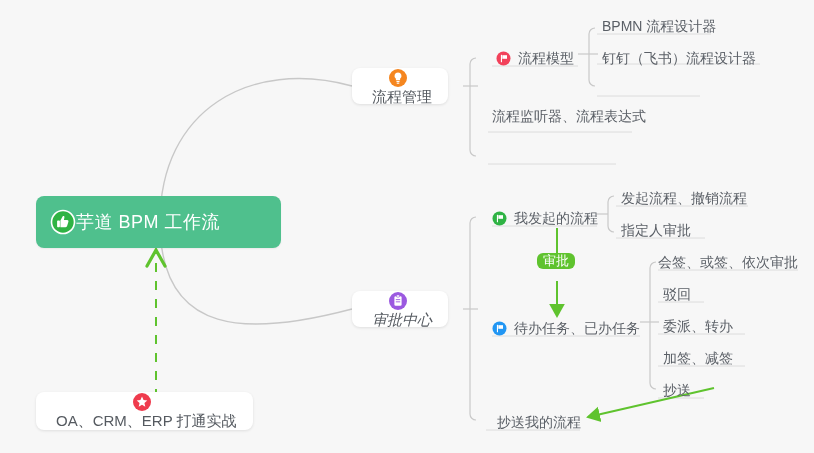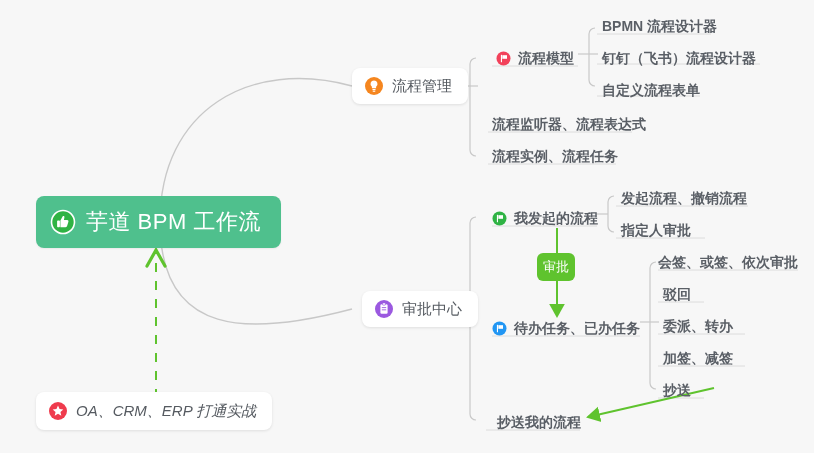--- a/index.html
+++ b/index.html
@@ -26,52 +26,51 @@
     left: 36px; top: 196px;
     width: 245px; height: 52px;
     background: #4fc08d;
     border-radius: 8px;
     display: flex; align-items: center;
     padding-left: 14px;
     box-shadow: 0 1px 2px rgba(0,0,0,0.06);
   }
   .root-label {
     color: #ffffff;
-    font-size: 22px;
+    font-size: 18px;
     letter-spacing: 0.5px;
-    margin-left: 10px;
     white-space: nowrap;
     text-align: center;
   }
 
   
   .card-node {
     position: absolute;
     background: #ffffff;
     border-radius: 8px;
     display: flex; align-items: center;
     padding: 0 16px 0 12px;
     height: 36px;
     box-shadow: 0 1px 3px rgba(0,0,0,0.10);
+    flex-direction: column;
   }
   .card-label {
     font-size: 15px;
     color: #555a60;
     margin-left: 8px;
     white-space: nowrap;
   }
 
   
   .leaf {
     position: absolute;
     display: flex; align-items: flex-end;
     height: 30px;
     padding: 0 6px 3px 4px;
     white-space: nowrap;
-    font-weight: bold;
   }
   .leaf-text {
     font-size: 14px;
     color: #5a5f66;
     line-height: 18px;
   }
   .leaf .ic { margin-right: 7px; margin-bottom: 1px; }
 
   
   .ic {
@@ -81,21 +80,21 @@
   }
 
   
   .tag-node {
     position: absolute;
     background: #5fc32e;
     border-radius: 6px;
     color: #ffffff;
     font-size: 13px;
     display: flex; align-items: center; justify-content: center;
-    width: 38px; height: 28px;
+    width: 38px; height: 16px;
     left: 537px; top: 253px;
     z-index: 4;
   }
 </style>
 </head>
 <body>
 
 <div id="canvas">
 
   <svg class="layer" viewBox="0 0 814 453">
@@ -165,21 +164,21 @@
         <circle cx="13" cy="13" r="11.5" fill="none" stroke="#ffffff" stroke-width="1.6"></circle>
         <path d="M10.4 11.6 L12.6 7.4 C13.5 6.6 14.6 7.2 14.4 8.4 L13.9 11.1 L17.2 11.1
                  C18.1 11.1 18.7 11.9 18.4 12.7 L17.1 17.1 C16.9 17.8 16.3 18.2 15.6 18.2
                  L10.4 18.2 Z" fill="#ffffff"></path>
         <rect x="7.1" y="11.5" width="2.8" height="6.8" rx="0.8" fill="#ffffff"></rect>
       </svg>
     </span>
     <span class="root-label">芋道 BPM 工作流</span>
   </div>
 
-  <div class="card-node" style="left:36px; top:392px; height:38px;font-style:italic;">
+  <div class="card-node" style="left:36px; top:392px; height:38px;">
     <span class="ic">
       <svg width="20" height="20" viewBox="0 0 20 20">
         <circle cx="10" cy="10" r="9" fill="#ef3b4d"></circle>
         <path d="M10 4.6 L11.55 8.1 L15.3 8.45 L12.45 10.95 L13.3 14.7 L10 12.7
                  L6.7 14.7 L7.55 10.95 L4.7 8.45 L8.45 8.1 Z" fill="#ffffff"></path>
       </svg>
     </span>
     <span class="card-label">OA、CRM、ERP 打通实战</span>
   </div>
 
@@ -206,32 +205,26 @@
     </span>
     <span class="leaf-text">流程模型</span>
   </div>
 
   <div class="leaf" style="left:598px; top:8px;">
     <span class="leaf-text">BPMN 流程设计器</span>
   </div>
   <div class="leaf" style="left:598px; top:40px;">
     <span class="leaf-text">钉钉（飞书）流程设计器</span>
   </div>
-  <div class="leaf" style="left:598px; top:72px;">
-    <span class="leaf-text">自定义流程表单</span>
-  </div>
-
-  <div class="leaf" style="left:488px; top:106px;">
+
+  <div class="leaf" style="left:488px; top:98px;">
     <span class="leaf-text">流程监听器、流程表达式</span>
   </div>
-  <div class="leaf" style="left:488px; top:138px;">
-    <span class="leaf-text">流程实例、流程任务</span>
-  </div>
-
-  <div class="card-node" style="left:362px; top:291px;">
+
+  <div class="card-node" style="left:352px; top:291px;font-style:italic;">
     <span class="ic">
       <svg width="20" height="20" viewBox="0 0 20 20">
         <circle cx="10" cy="10" r="9" fill="#9b59e0"></circle>
         <rect x="6.4" y="5.2" width="7.2" height="9.6" rx="1.2" fill="#ffffff"></rect>
         <rect x="8.4" y="3.9" width="3.2" height="2.2" rx="0.8" fill="#ffffff"></rect>
         <rect x="8.4" y="3.9" width="3.2" height="2.2" rx="0.8" fill="none" stroke="#9b59e0" stroke-width="0.7"></rect>
         <rect x="7.8" y="8.2" width="4.4" height="0.9" fill="#9b59e0"></rect>
         <rect x="7.8" y="10.4" width="4.4" height="0.9" fill="#9b59e0"></rect>
       </svg>
     </span>

